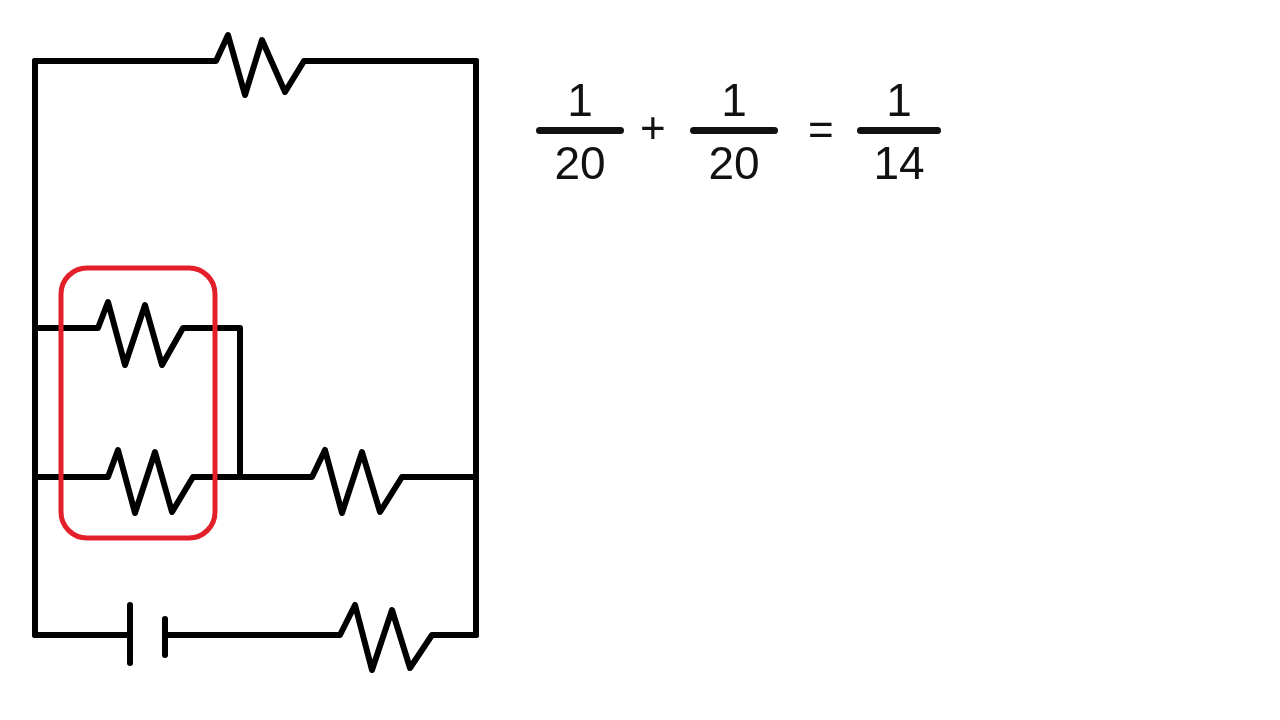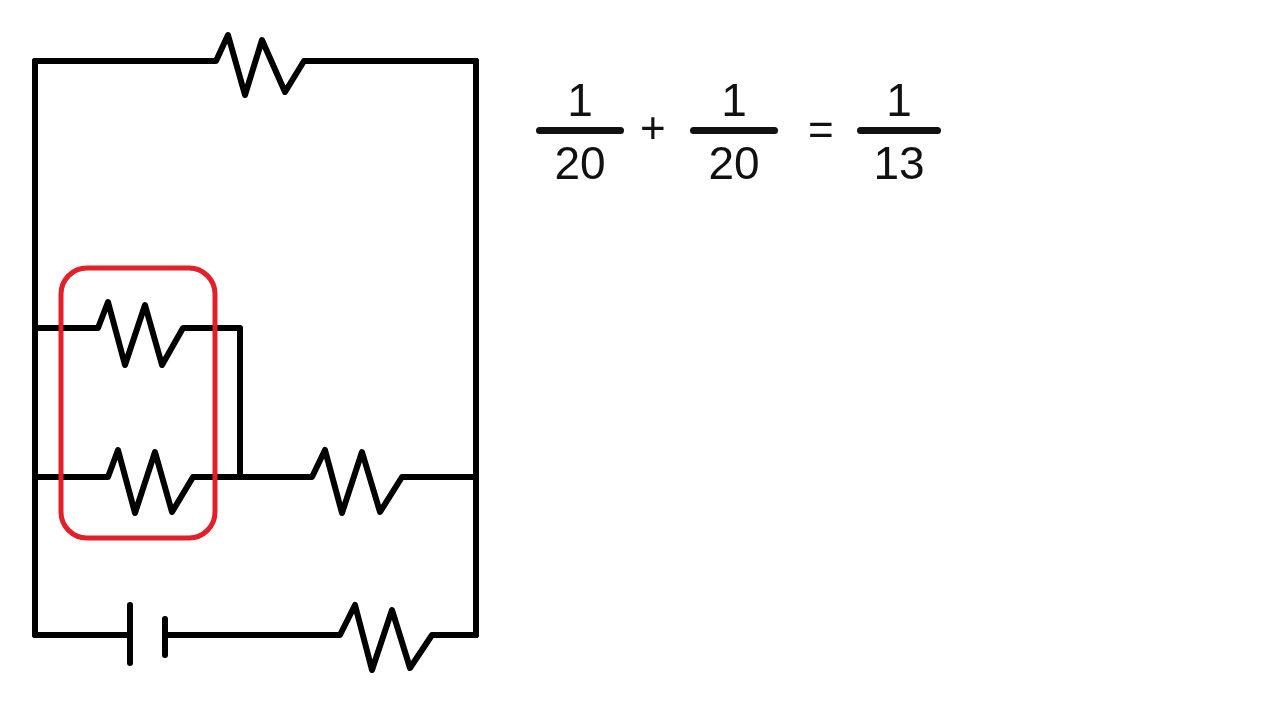--- a/index.html
+++ b/index.html
@@ -47,14 +47,14 @@
   <span class="num">1</span>
   <span class="bar" style="width:88px;"></span>
   <span class="den">20</span>
 </div>
 
 <span class="op" style="left:808px; top:108px;">=</span>
 
 <div class="frac" style="left:857px; top:77px;">
   <span class="num">1</span>
   <span class="bar" style="width:84px;"></span>
-  <span class="den">13</span>
+  <span class="den">14</span>
 </div>
 
 </body></html>

